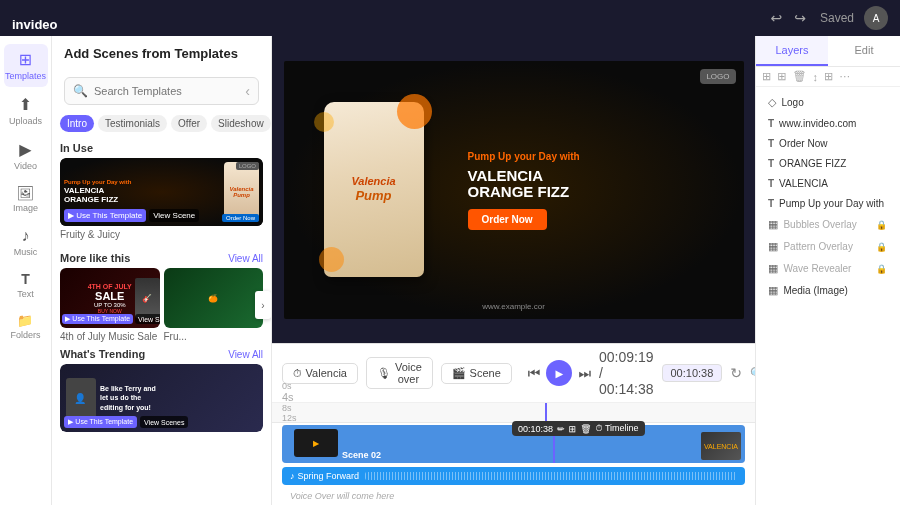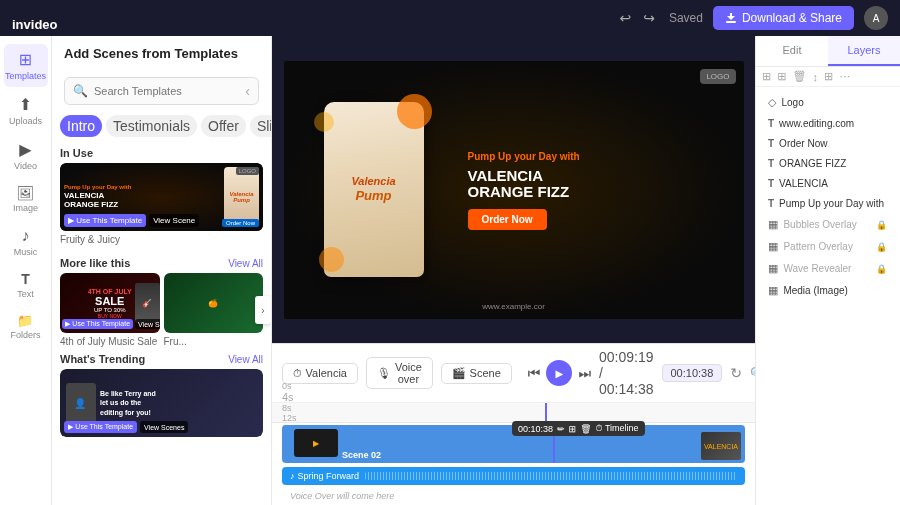--- a/index.html
+++ b/index.html
@@ -32,21 +32,21 @@
     .templates-panel { width: 220px; background: #fff; border-right: 1px solid #e8e8e8; display: flex; flex-direction: column; overflow: hidden; flex-shrink: 0; }
     .panel-header { padding: 10px 12px 6px; }
     .panel-title { font-size: 13px; font-weight: 600; color: #222; margin-bottom: 8px; }
     .search-bar { display: flex; align-items: center; border: 1px solid #ddd; border-radius: 6px; padding: 5px 8px; gap: 6px; background: #fafafa; }
     .search-bar input { border: none; background: none; outline: none; font-size: 11px; color: #555; width: 100%; }
     .search-bar .search-icon { color: #aaa; font-size: 12px; }
     .collapse-btn { background: none; border: none; color: #aaa; cursor: pointer; font-size: 14px; margin-left: auto; }
 
     
     .category-tabs { display: flex; padding: 4px 8px; gap: 4px; flex-shrink: 0; }
-    .cat-tab { padding: 3px 7px; border-radius: 12px; font-size: 14px; cursor: pointer; border: none; background: #f0f0f0; color: #555; }
+    .cat-tab { padding: 3px 7px; border-radius: 12px; font-size: 10px; cursor: pointer; border: none; background: #f0f0f0; color: #555; }
     .cat-tab.active { background: #6c63ff; color: white; }
 
     
     .panel-scroll { flex: 1; overflow-y: auto; padding: 0 8px 8px; }
     .section-header { display: flex; justify-content: space-between; align-items: center; padding: 6px 0 4px; }
     .section-title { font-size: 11px; font-weight: 600; color: #333; }
     .view-all { font-size: 10px; color: #6c63ff; cursor: pointer; }
 
     
     .template-card { position: relative; border-radius: 6px; overflow: hidden; cursor: pointer; margin-bottom: 6px; }
@@ -131,27 +131,20 @@
       </div>
       <span style="color:white;font-size:13px;font-weight:600;">invideo</span>
       <span style="background:#ff4444;color:white;font-size:8px;padding:1px 4px;border-radius:3px;font-weight:bold;">pro</span>
     </div>
     <div class="top-bar-right">
       <div class="undo-redo">
         <button style="background:none;border:none;color:#aaa;cursor:pointer;font-size:14px;padding:2px 4px;">↩</button>
         <button style="background:none;border:none;color:#aaa;cursor:pointer;font-size:14px;padding:2px 4px;">↪</button>
       </div>
       <span class="saved-text">Saved</span>
-      <button class="download-btn">
-        <svg width="12" height="12" viewBox="0 0 12 12" fill="white">
-            <path d="M6 8L2 4h3V1h2v3h3z"></path>
-            <rect x="1" y="9" width="10" height="2" rx="1" fill="white"></rect>
-          </svg>
-        <span>Download &amp; Share</span>
-      </button>
       <div class="avatar">A</div>
     </div>
   </div>
 
   <div class="main-area">
 
     <div class="left-icons">
       <div class="icon-item active">
         <span class="icon-sym">⊞</span>
         <span class="icon-label">Templates</span>
@@ -405,43 +398,43 @@
             <div style="height:14px;display:flex;align-items:center;padding:0 8px;">
               <span style="font-size:9px;color:#aaa;font-style:italic;">Voice Over will come here</span>
             </div>
           </div>
         </div>
       </div>
     </div>
 
     <div class="right-panel">
       <div class="right-panel-tabs">
+        <div class="rpanel-tab active">Layers</div>
         <div class="rpanel-tab">Edit</div>
-        <div class="rpanel-tab active">Layers</div>
       </div>
 
       <div style="display:flex;align-items:center;padding:3px 6px;gap:6px;border-bottom:1px solid #f0f0f0;">
         <span style="color:#aaa;font-size:11px;cursor:pointer;">⊞</span>
         <span style="color:#aaa;font-size:11px;cursor:pointer;">⊞</span>
         <span style="color:#aaa;font-size:11px;cursor:pointer;">🗑</span>
         <span style="color:#aaa;font-size:11px;cursor:pointer;">↕</span>
         <span style="color:#aaa;font-size:11px;cursor:pointer;">⊞</span>
         <span style="color:#aaa;font-size:11px;cursor:pointer;">⋯</span>
       </div>
 
       <div class="layers-list">
 
         <div class="layer-item">
           <span class="layer-icon">◇</span>
           <span class="layer-name">Logo</span>
         </div>
 
         <div class="layer-item">
           <span class="layer-icon" style="font-weight:bold;font-size:10px;">T</span>
-          <span class="layer-name">www.editing.com</span>
+          <span class="layer-name">www.invideo.com</span>
         </div>
 
         <div class="layer-item">
           <span class="layer-icon" style="font-weight:bold;font-size:10px;">T</span>
           <span class="layer-name">Order Now</span>
         </div>
 
         <div class="layer-item">
           <span class="layer-icon" style="font-weight:bold;font-size:10px;">T</span>
           <span class="layer-name">ORANGE FIZZ</span>

